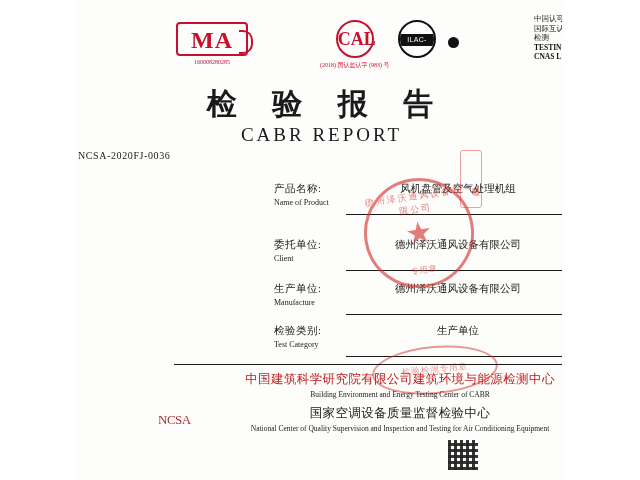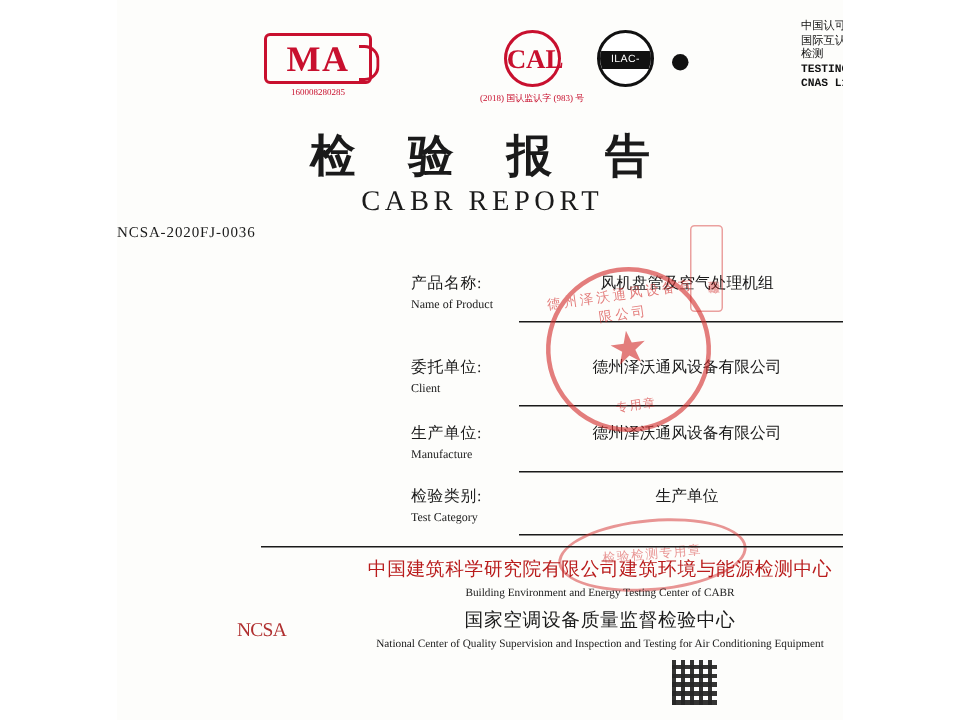--- a/index.html
+++ b/index.html
@@ -134,21 +134,21 @@
     display: inline-block;
     width: 11px;
     height: 11px;
     border-radius: 50%;
     background: #111;
     vertical-align: -1px;
     margin-right: 1px;
   }
 
   .cnas-text {
-    font-family: Liberation Mono, monospace;
+    font-family: Liberation Serif, serif;
     font-size: 7.5px;
     color: #111;
     line-height: 9.5px;
     text-align: left;
     white-space: nowrap;
   }
 
   
   .title-cn {
     position: absolute;

